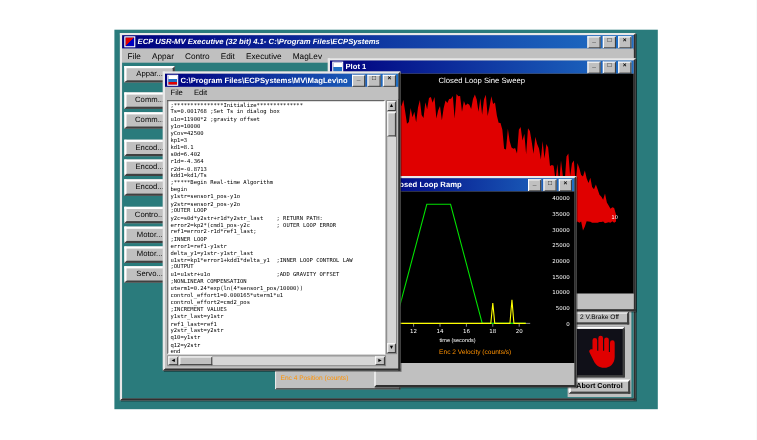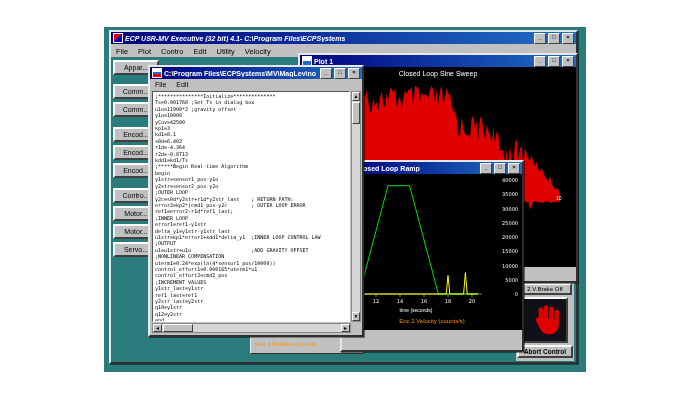--- a/index.html
+++ b/index.html
@@ -1,18 +1,18 @@
 <!DOCTYPE html>
 <html><head>
 <meta charset="utf-8">
 <style>
   html,body{margin:0;padding:0;width:688px;height:400px;background:#ffffff;overflow:hidden;
     font-family:"Liberation Sans", sans-serif;}
   .abs{position:absolute;}
-  #desktop{position:absolute;left:104px;top:27px;width:482px;height:345px;background:#2a7b7c;}
+  #desktop{position:absolute;left:104px;top:27px;width:482px;height:345px;background:#2a7b7c;padding-left:12px;}
   .window{position:absolute;background:#c0c0c0;border:2px solid;border-color:#e8e8e8 #2f2f2f #2f2f2f #e8e8e8;
     box-sizing:border-box;box-shadow:1px 1px 0 rgba(0,0,0,.45);}
   .titlebar{position:absolute;left:0;top:0;right:0;height:12px;
     background:linear-gradient(90deg,#00007f,#1f6fc4);color:#fff;display:flex;align-items:center;
     gap:2px;padding:0 2px;font-size:7px;font-weight:bold;white-space:nowrap;overflow:hidden;}
   .titlebar .t-text{flex:0 1 auto;overflow:hidden;}
   .t-spacer{flex:1 1 auto;}
   .winbtn{flex:0 0 auto;width:10px;height:9px;background:#c0c0c0;border:1px solid;
     border-color:#fff #404040 #404040 #fff;color:#000;font-size:6px;line-height:7px;text-align:center;font-weight:bold;}
   .w-icon{flex:0 0 auto;width:8px;height:8px;}
@@ -38,25 +38,25 @@
     <div class="titlebar">
       <div class="w-icon" style="background:linear-gradient(135deg,#e00000 0 50%,#0000c0 50% 100%);border:1px solid #fff;"></div>
       <span class="t-text" style="font-style:italic;">ECP USR-MV Executive (32 bit) 4.1- C:\Program Files\ECPSystems</span>
       <span class="t-spacer"></span>
       <div class="winbtn">_</div>
       <div class="winbtn">□</div>
       <div class="winbtn">×</div>
     </div>
     <div class="menubar" style="top:13px;height:12px;">
       <span>File</span>
-      <span>Plot</span>
+      <span>Appar</span>
       <span>Contro</span>
       <span>Edit</span>
-      <span>Utility</span>
-      <span>Velocity</span>
+      <span>Executive</span>
+      <span>MagLev</span>
     </div>
     <div class="abs" style="left:0;top:25px;width:465px;height:305px;background:#2a7b7c;">
 
       <div class="btn95 abs" style="left:2px;top:3px;width:46px;height:15px;font-size:7px;">
           <span>Appar...</span>
         </div>
       <div class="btn95 abs" style="left:2px;top:27px;width:46px;height:15px;font-size:7px;">
           <span>Comm...</span>
         </div>
       <div class="btn95 abs" style="left:2px;top:45px;width:46px;height:15px;font-size:7px;">

